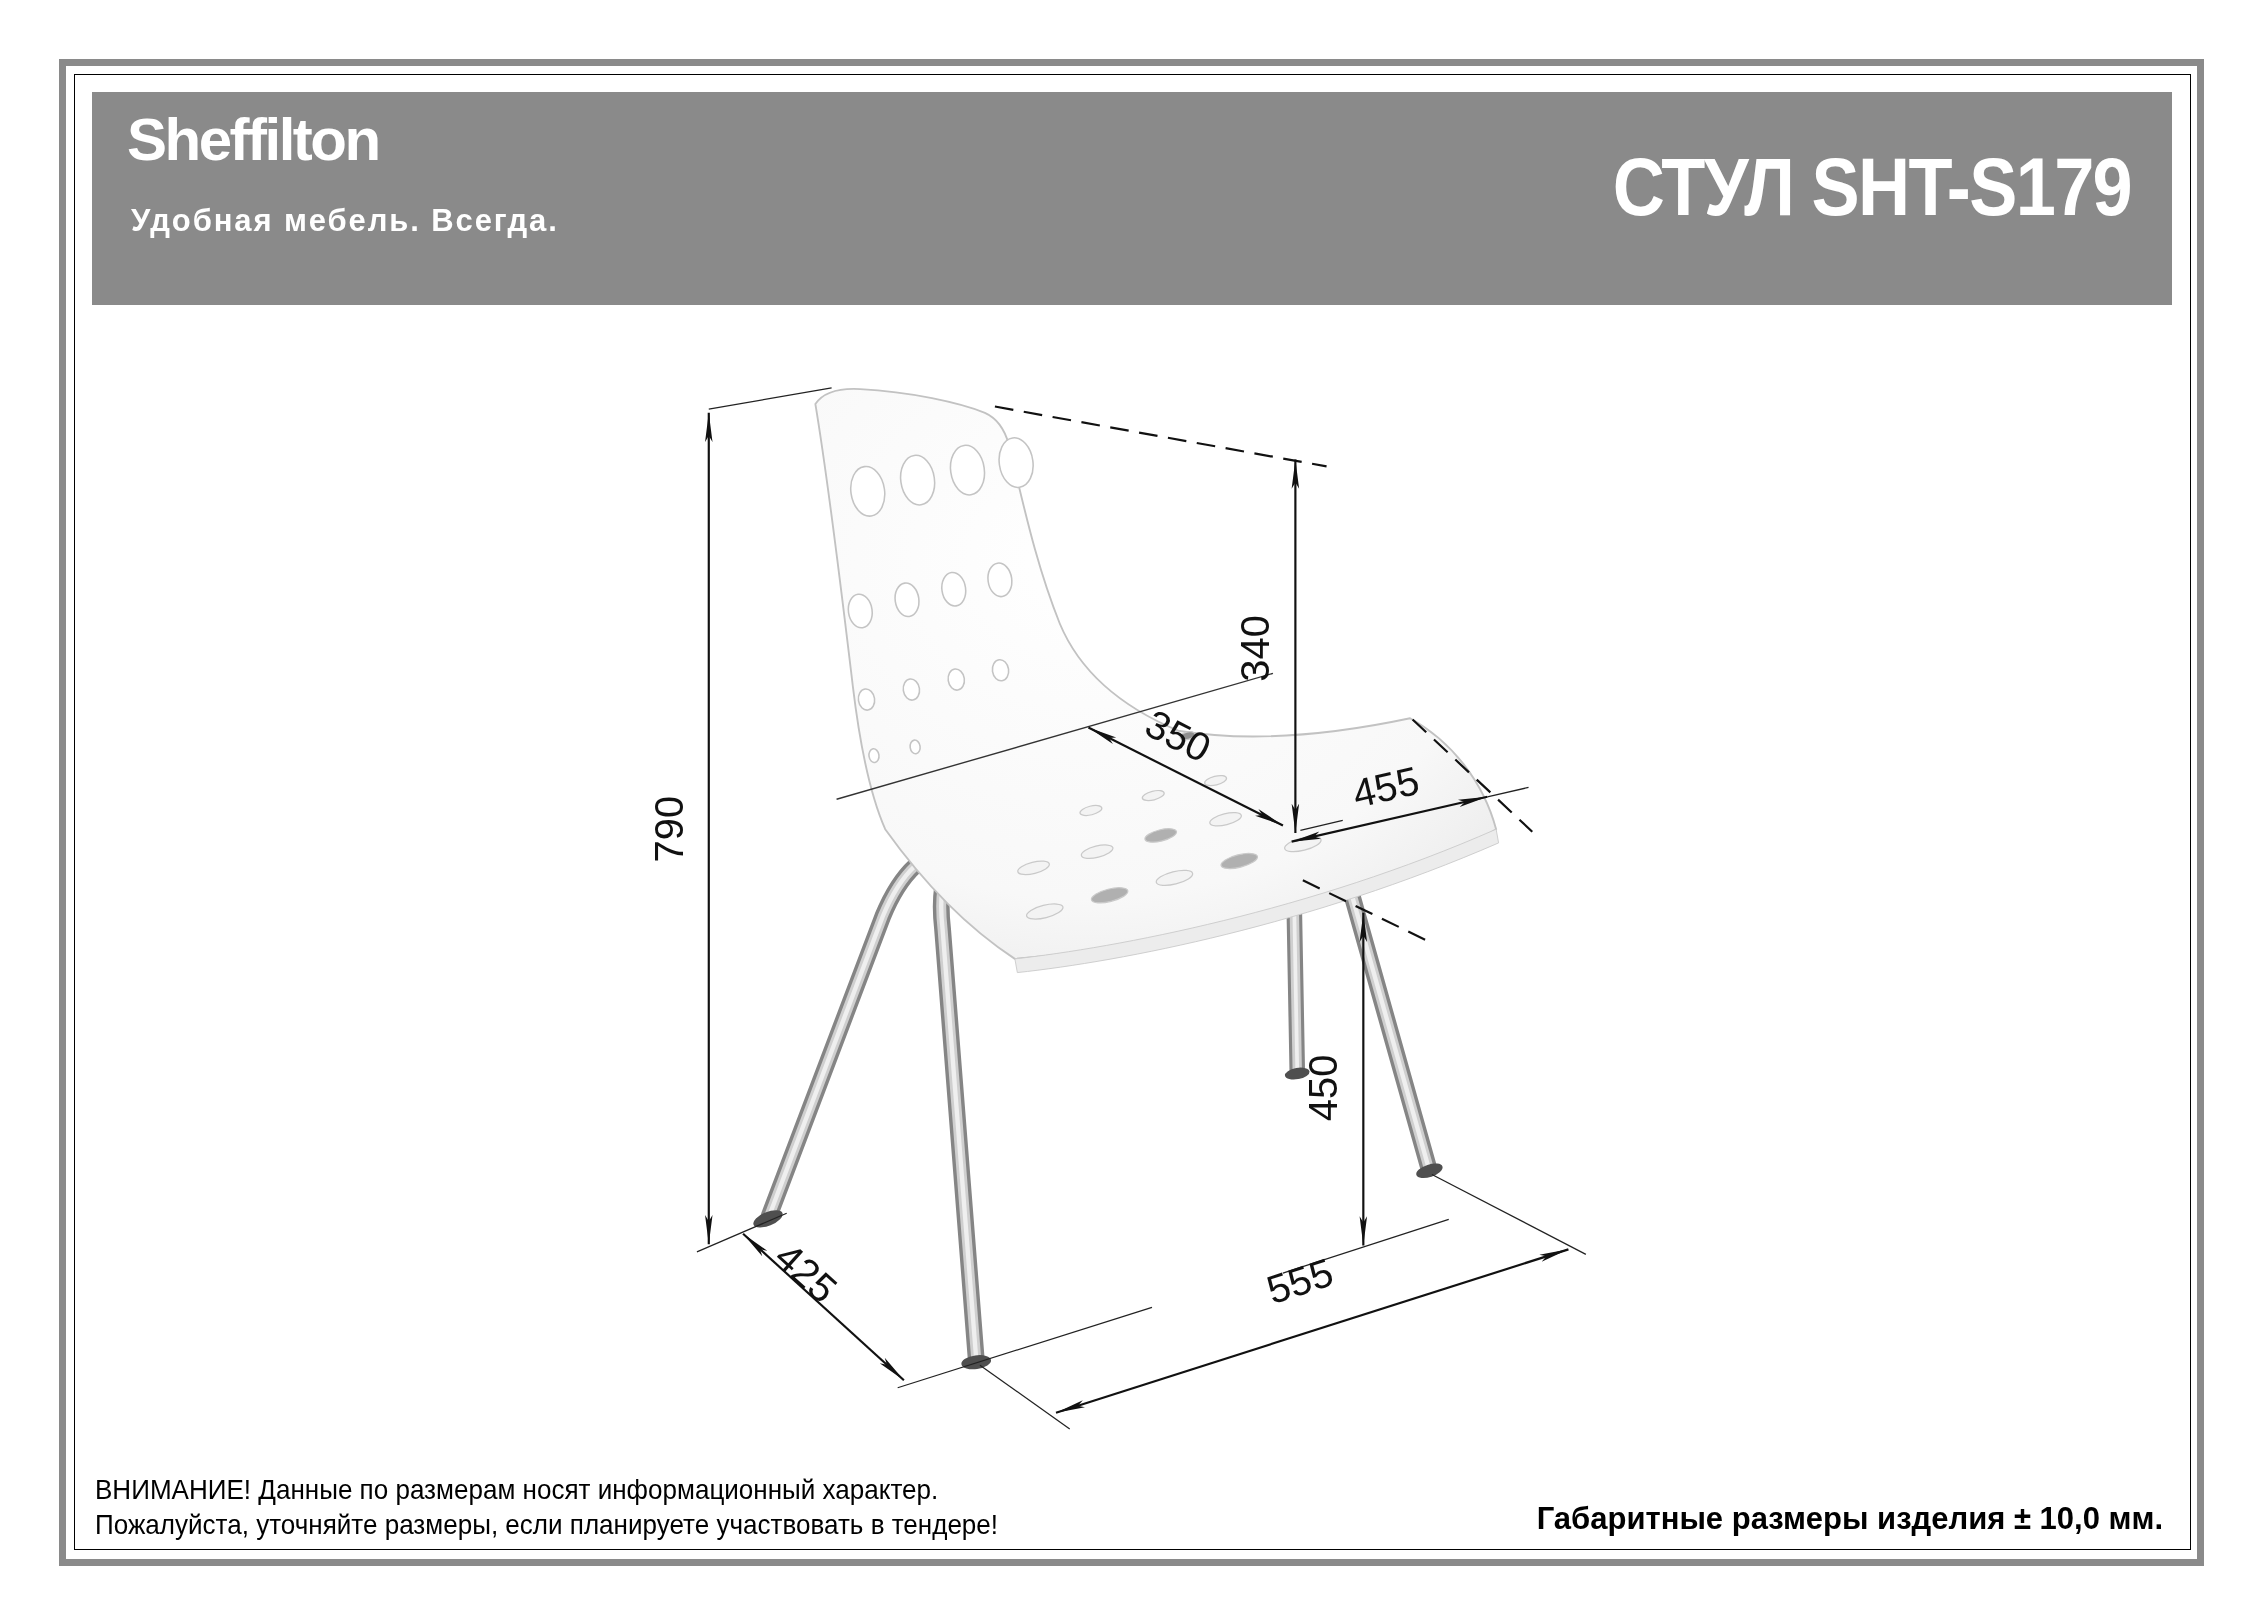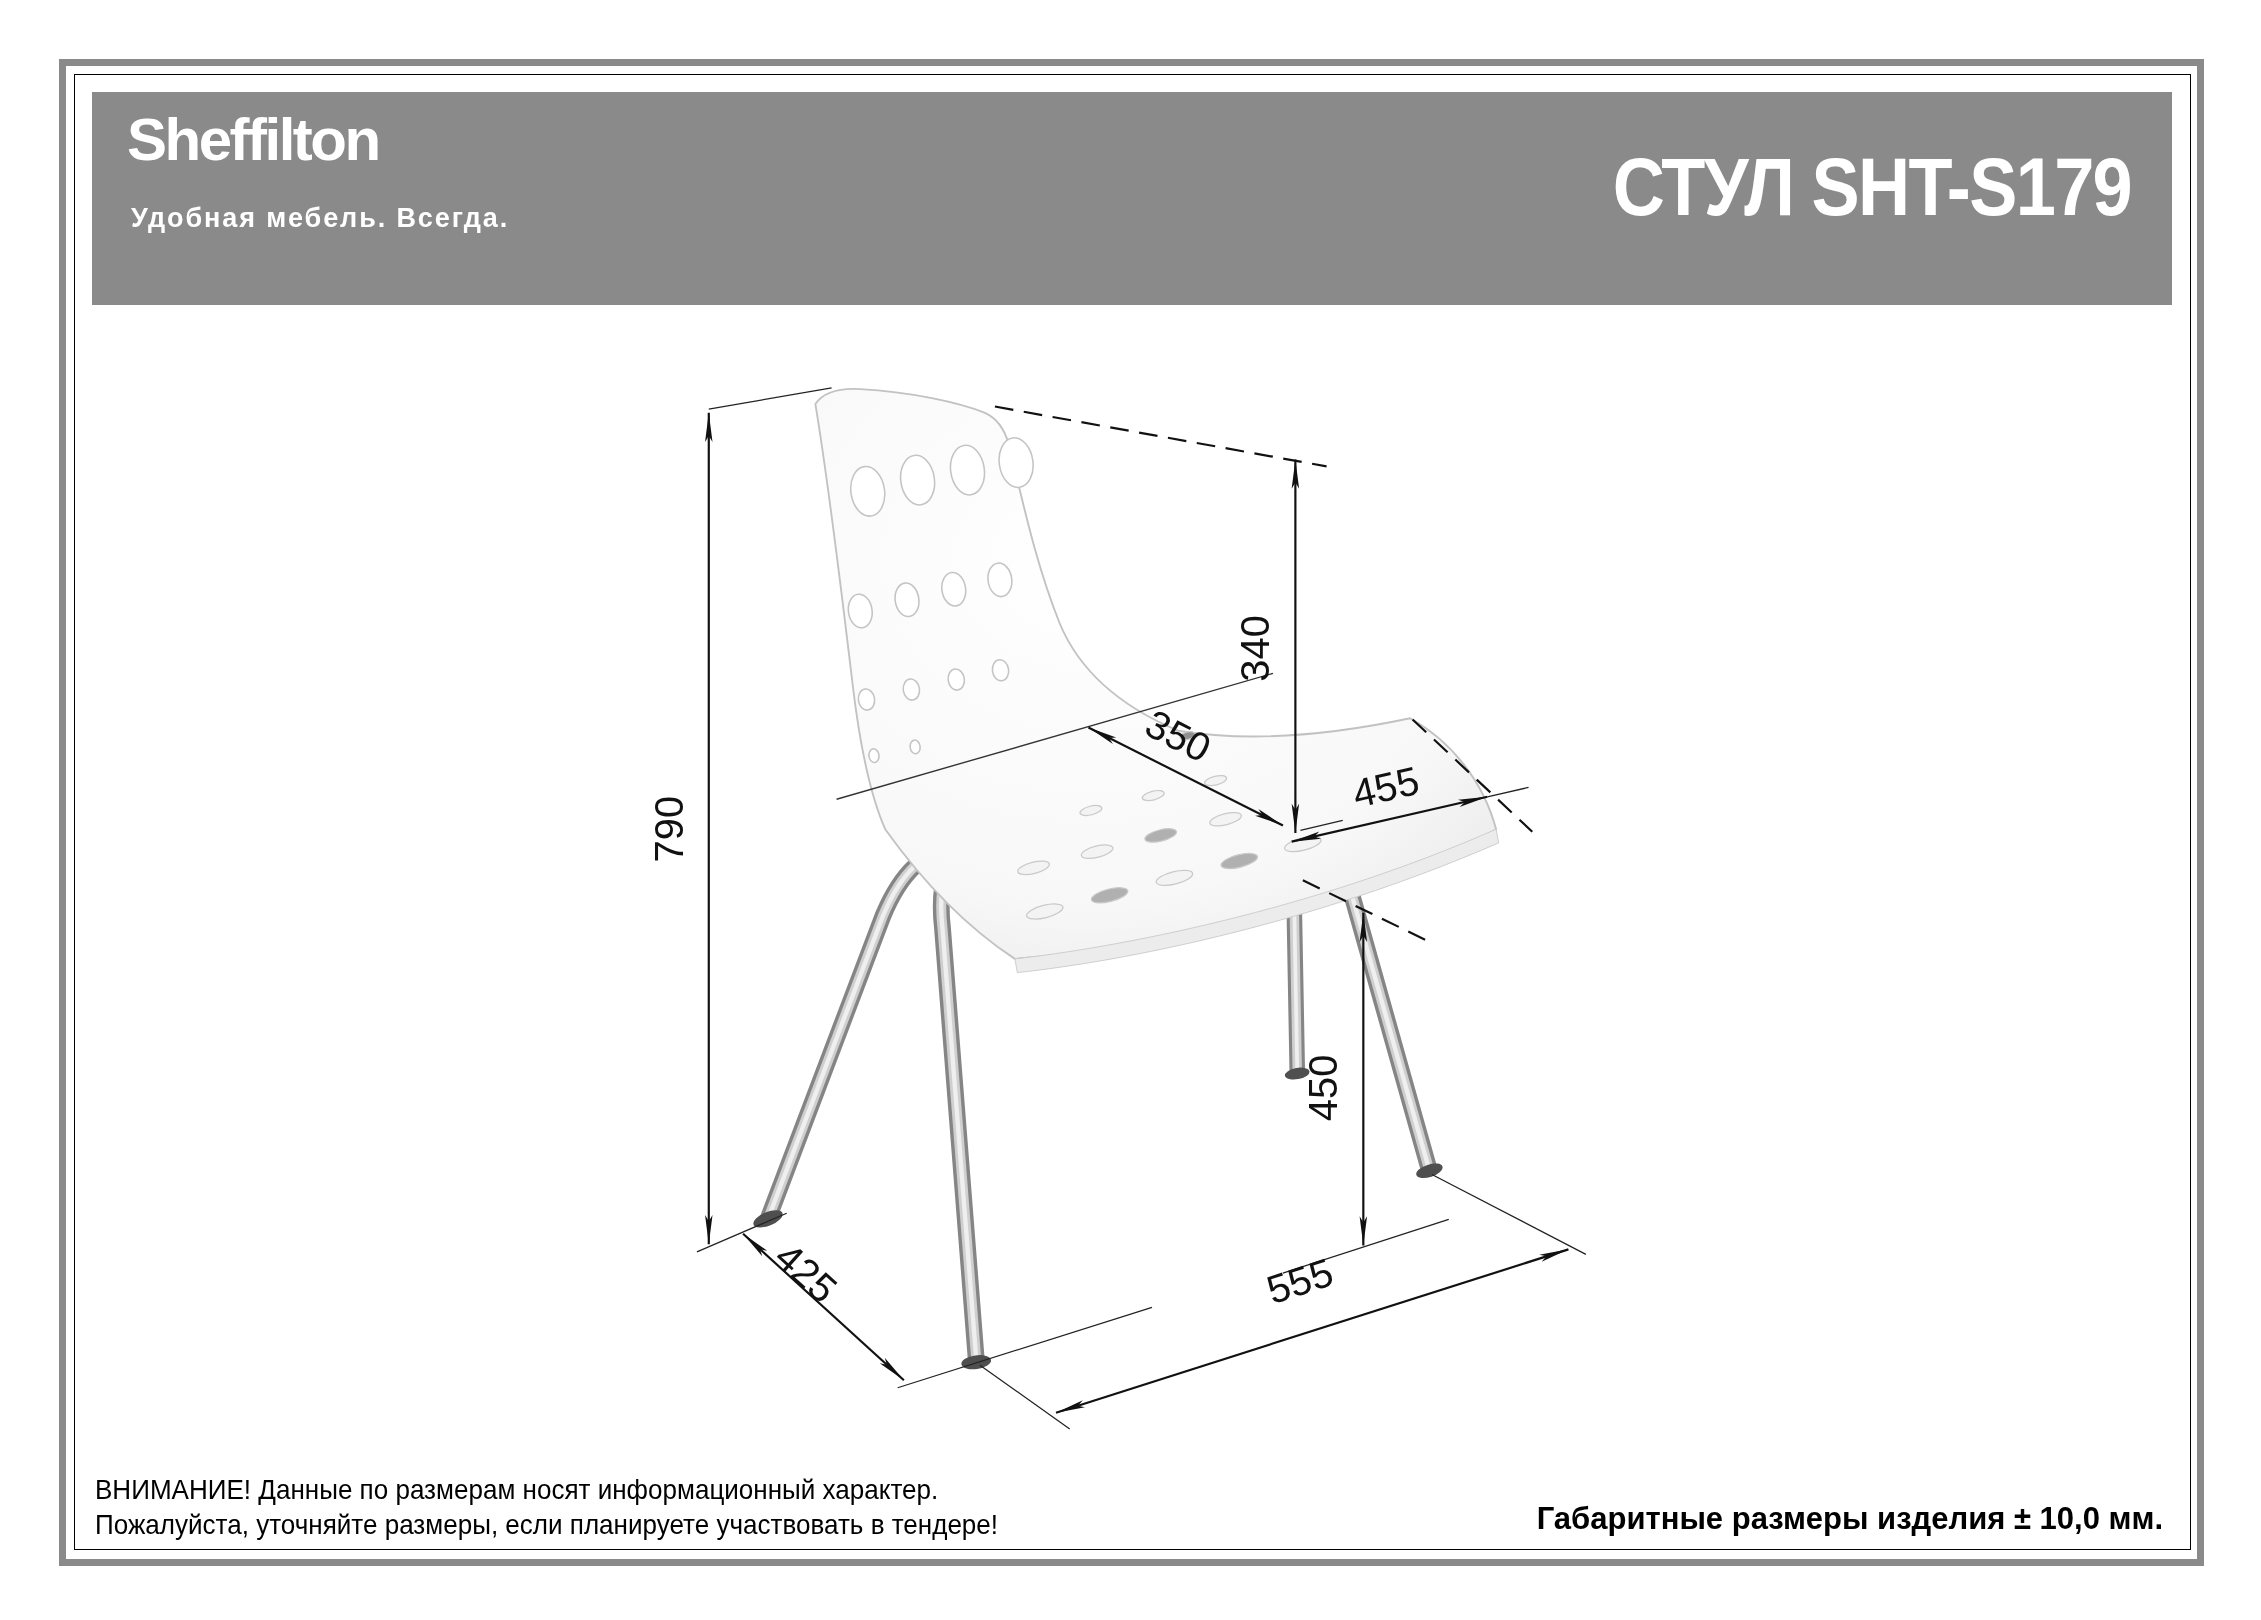--- a/index.html
+++ b/index.html
@@ -8,21 +8,21 @@
   
   .frame-gray{position:absolute;left:59px;top:59px;width:2131px;height:1493px;
               border:7.5px solid #8a8a8a;}
   .frame-black{position:absolute;left:74px;top:74px;width:2115px;height:1474px;
                border:1.9px solid #000000;}
   
   .header-band{position:absolute;left:92px;top:92px;width:2080px;height:213px;background:#8a8a8a;}
   .logo{position:absolute;left:35px;top:17.5px;color:#ffffff;font-weight:700;
         font-size:60px;letter-spacing:-2.5px;line-height:1;}
   .tagline{position:absolute;left:39px;top:111px;color:#ffffff;font-weight:700;
-           font-size:27px;letter-spacing:1.9px;}
+           font-size:31px;letter-spacing:1.9px;}
   .doc-title{position:absolute;right:41px;top:54px;color:#ffffff;font-weight:700;
              font-size:82px;letter-spacing:-1.9px;line-height:1;transform:scaleX(0.88);
              transform-origin:right center;white-space:nowrap;}
   
   .footer-note{position:absolute;left:95px;top:1473px;color:#000000;font-size:28px;
                line-height:1.24;transform:scaleX(0.93);transform-origin:left top;white-space:nowrap;}
   .footer-tolerance{position:absolute;right:98px;top:1501px;color:#000000;font-size:31px;
                     font-weight:700;white-space:nowrap;text-align:right;}
   svg.drawing{position:absolute;left:0;top:0;}
   .dim-label{font-family:"Liberation Sans", sans-serif;font-size:64px;fill:#111111;}

